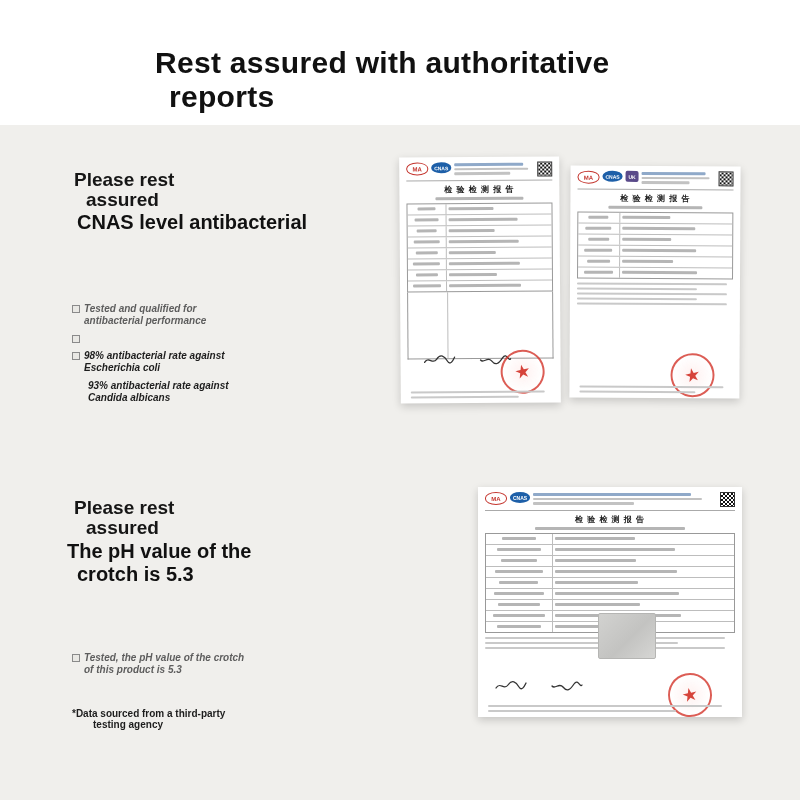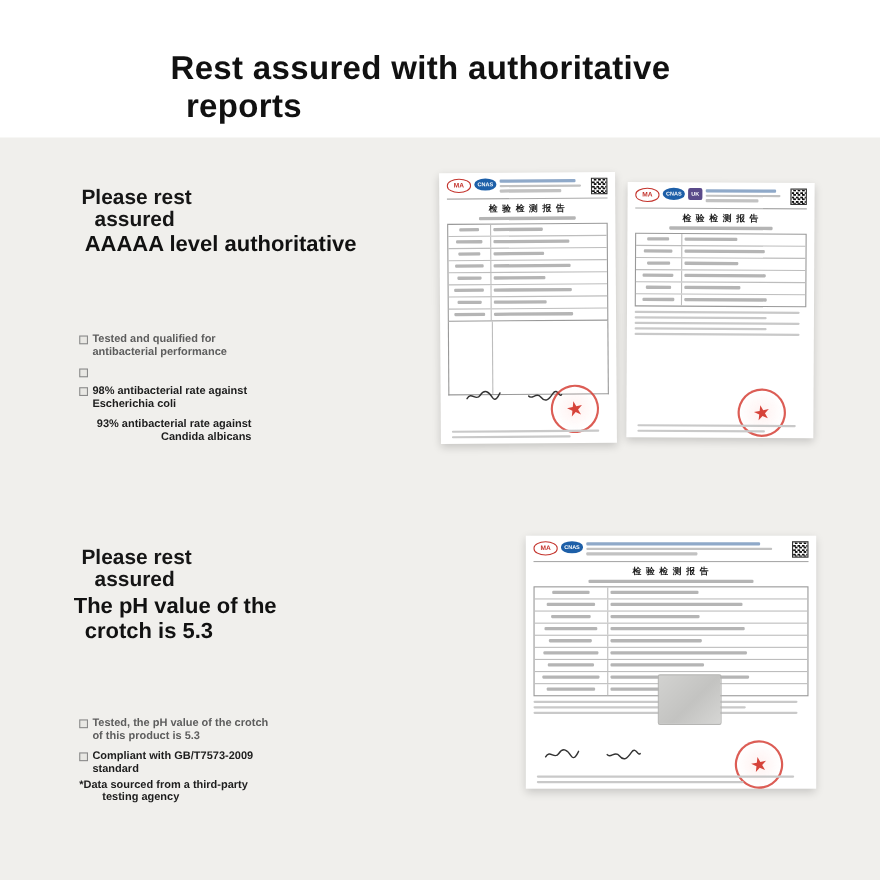--- a/index.html
+++ b/index.html
@@ -18,24 +18,24 @@
 
   
   .h-small{position:absolute;font-weight:800;font-size:19px;line-height:20px;color:#161616;}
   .h-small .l2{margin-left:12px;}
   .sub-head{position:absolute;font-weight:800;font-size:20px;line-height:23px;color:#111;}
   .sub-head .l2{margin-left:10px;}
 
   .bullets{position:absolute;width:290px;}
   .bullet{display:flex;margin-bottom:7px;}
   .bullet .bx{width:6px;height:6px;border:1px solid #8a8a8a;background:#e9e8e4;flex:none;margin:2px 4px 0 0;}
-  .btext{display:flex;flex-direction:column;gap:1px;font-size:10px;line-height:11px;}
+  .btext{display:flex;flex-direction:column;gap:1px;font-size:10px;line-height:11px;font-style:italic;}
   .dim .btext{color:#5d5d5d;font-weight:700;}
   .strong .btext{color:#1d1d1d;font-weight:800;}
-  .indent{margin-left:16px;text-align:right;}
+  .indent{margin-left:16px;}
   .footnote{position:absolute;font-size:10px;line-height:11px;font-weight:800;color:#1d1d1d;}
   .footnote .l2{margin-left:21px;}
 
   
   .report{position:absolute;background:#fff;box-shadow:0 3px 8px rgba(0,0,0,.18);
     box-sizing:border-box;padding:5px 7px;}
   .rA{left:400px;top:157px;width:160px;height:246px;transform:rotate(-.4deg);}
   .rB{left:570px;top:166px;width:170px;height:232px;transform:rotate(.3deg);}
   .rC{left:478px;top:487px;width:264px;height:230px;}
 
@@ -96,21 +96,21 @@
 <div class="page-title">
   <div class="l1">Rest assured with authoritative</div>
   <div class="l2">reports</div>
 </div>
 
 <div class="h-small" style="left:74px;top:170px;">
   <div>Please rest</div>
   <div class="l2">assured</div>
 </div>
 <div class="sub-head" style="left:77px;top:211px;">
-  <div>AAAAA level authoritative</div>
+  <div>CNAS level antibacterial</div>
 </div>
 
 <div class="bullets" style="left:72px;top:303px;">
   <div class="bullet dim">
     <span class="bx"></span>
     <span class="btext">
       <span>Tested and qualified for</span>
       <span>antibacterial performance</span>
     </span>
   </div>
@@ -325,27 +325,20 @@
 </div>
 
 <div class="bullets" style="left:72px;top:652px;">
   <div class="bullet dim">
     <span class="bx"></span>
     <span class="btext">
       <span>Tested, the pH value of the crotch</span>
       <span>of this product is 5.3</span>
     </span>
   </div>
-  <div class="bullet strong">
-    <span class="bx"></span>
-    <span class="btext">
-      <span>Compliant with GB/T7573-2009</span>
-      <span>standard</span>
-    </span>
-  </div>
 </div>
 <div class="footnote" style="left:72px;top:708px;">
   <div>*Data sourced from a third-party</div>
   <div class="l2">testing agency</div>
 </div>
 
 <div class="report rC">
   <div class="rhead">
     <span class="logo cma">MA</span>
     <span class="logo cnas">CNAS</span>

